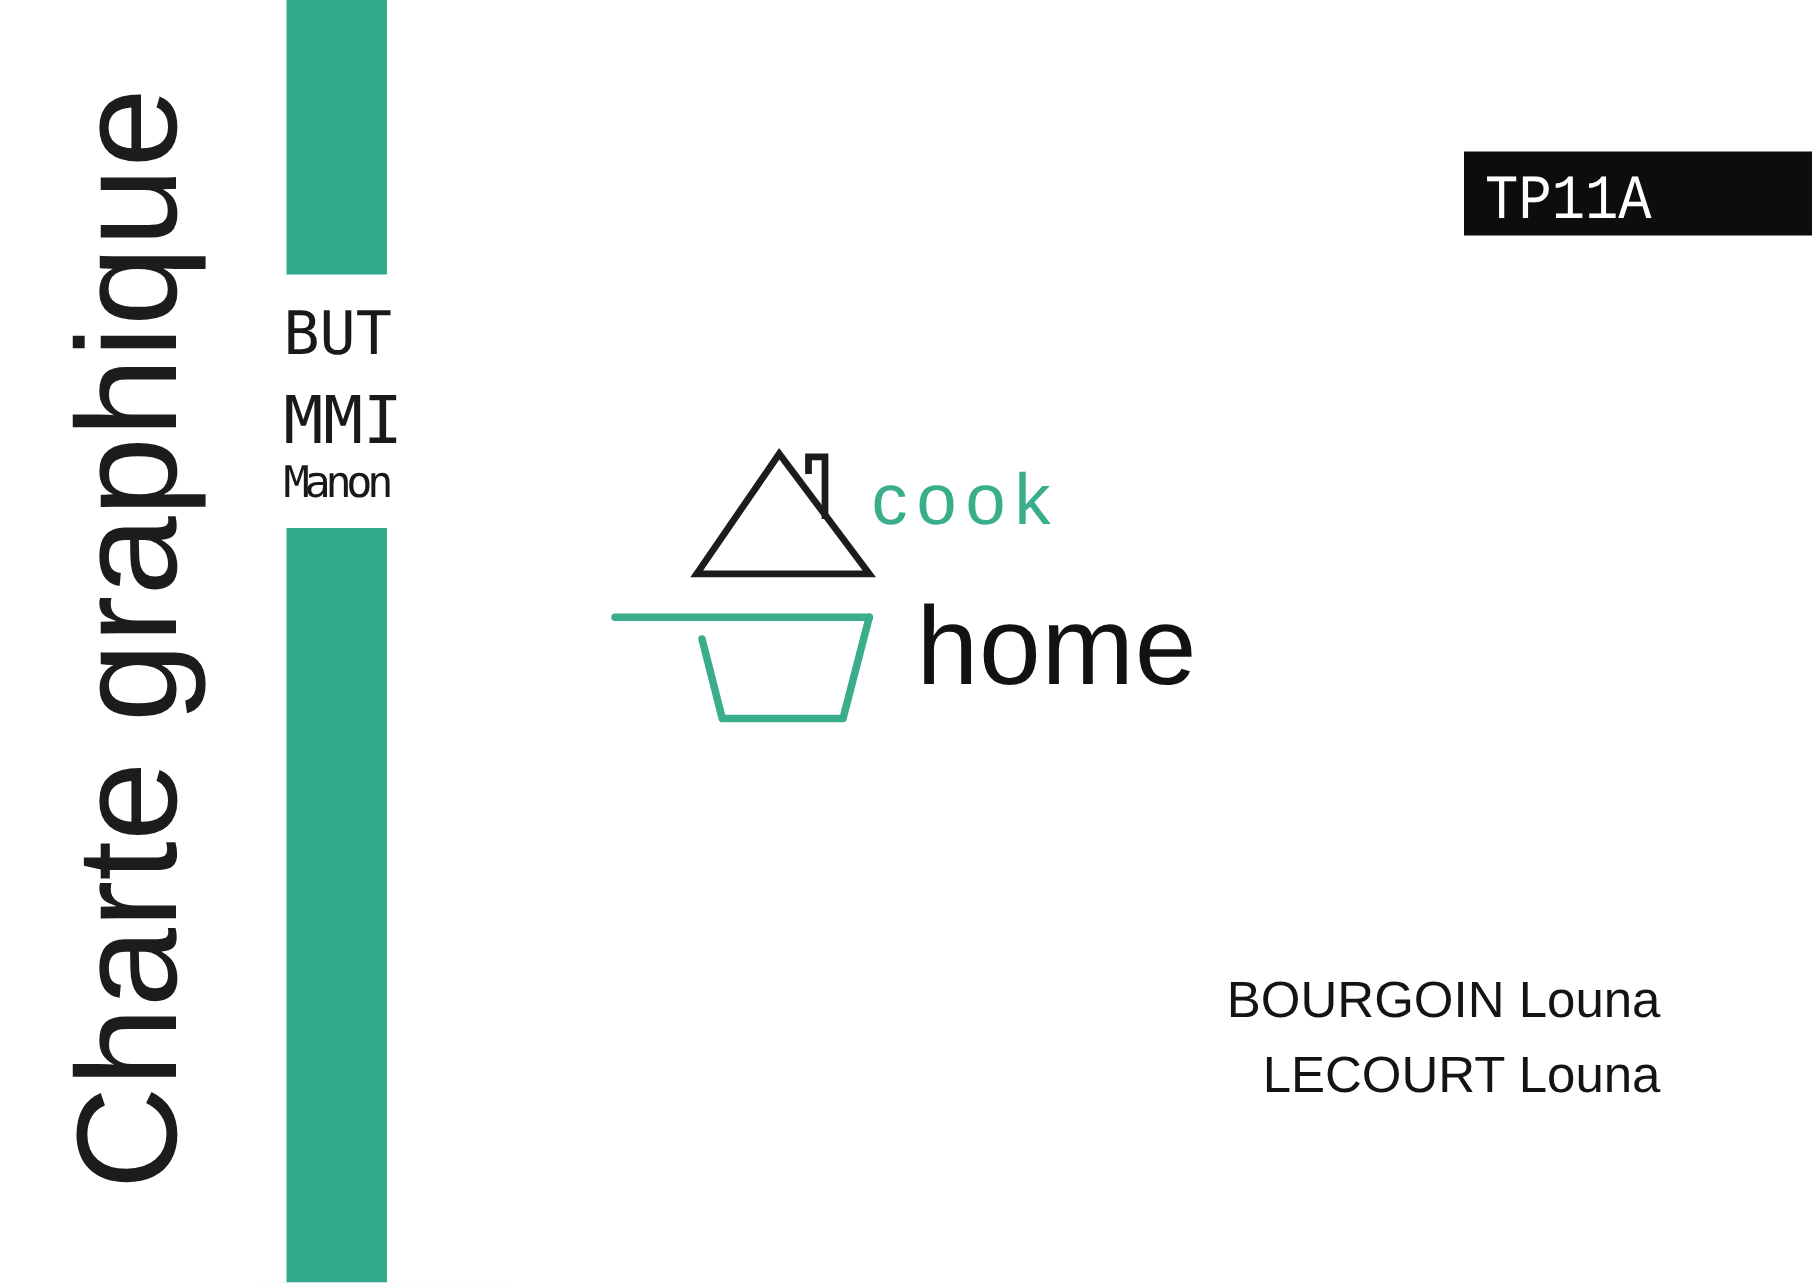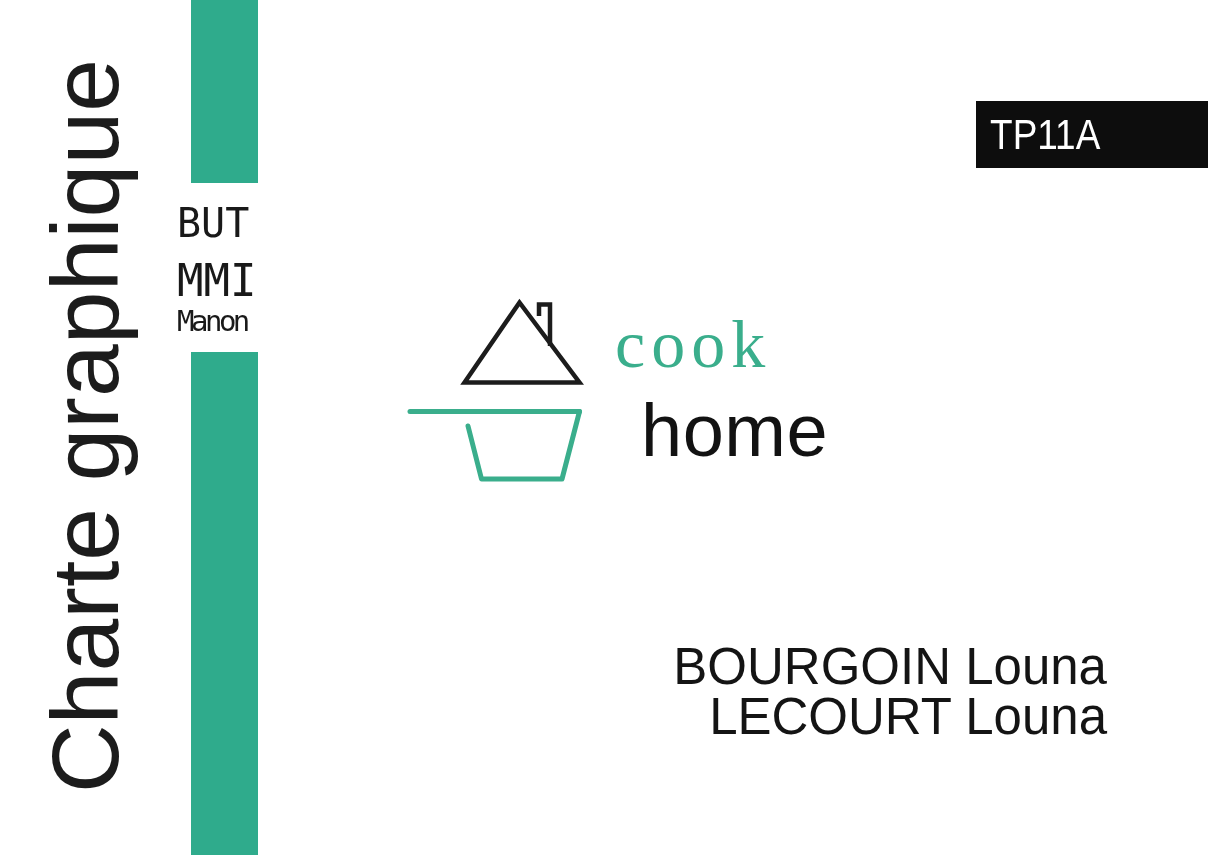--- a/index.html
+++ b/index.html
@@ -30,58 +30,59 @@
     transform-origin:0 0;
     transform:rotate(-90deg);
     font-size:95px;line-height:95px;
     letter-spacing:0px;
     color:var(--ink);
     white-space:nowrap;
   }
 
   
   .program-line{
-    position:absolute;left:177px;
+    position:absolute;left:189px;
     font-family:"DejaVu Sans Mono",monospace;
     color:#191919;
     line-height:1;
     white-space:nowrap;
   }
   .program-line.l1{top:203px;font-size:40px;}
   .program-line.l2{top:259px;font-size:44px;}
   .program-line.l3{top:307px;font-size:29px;letter-spacing:-3.5px;}
 
   
   .badge{
-    position:absolute;left:976px;right:0;top:101px;height:67px;
+    position:absolute;left:976px;right:0;top:101px;height:56px;
     background:var(--badge-bg);
+    font-family:Liberation Mono, monospace;
   }
   .badge span{
     display:inline-block;
     padding-left:16px;
     font-size:42px;line-height:67px;
     color:var(--badge-fg);
     transform:scaleX(0.88);
     transform-origin:0 50%;
     white-space:nowrap;
   }
 
   
   .logo-icon{position:absolute;left:400px;top:292px;}
   .logo-icon .ink-stroke{stroke:var(--ink);}
   .logo-icon .accent-stroke{stroke:var(--accent-logo);}
   .logo-word{position:absolute;line-height:1;white-space:nowrap;}
-  .logo-word.top{left:615px;top:310px;font-size:68px;letter-spacing:6px;color:var(--accent-logo);font-family:Liberation Serif, serif;}
-  .logo-word.bottom{left:611px;top:394px;font-size:74px;letter-spacing:0.5px;color:#121212;margin-left:30px;}
+  .logo-word.top{left:581px;top:310px;font-size:48px;letter-spacing:6px;color:var(--accent-logo);}
+  .logo-word.bottom{left:611px;top:394px;font-size:74px;letter-spacing:0.5px;color:#121212;}
 
   
   .authors{
     position:absolute;right:101px;top:642px;
     text-align:right;
-    font-size:51px;line-height:50px;
+    font-size:34px;line-height:50px;
     color:#141414;
     white-space:nowrap;
   }
 </style>
 </head>
 <body>
 
 <div class="page">
 
   <div class="bar bar-top"></div>

